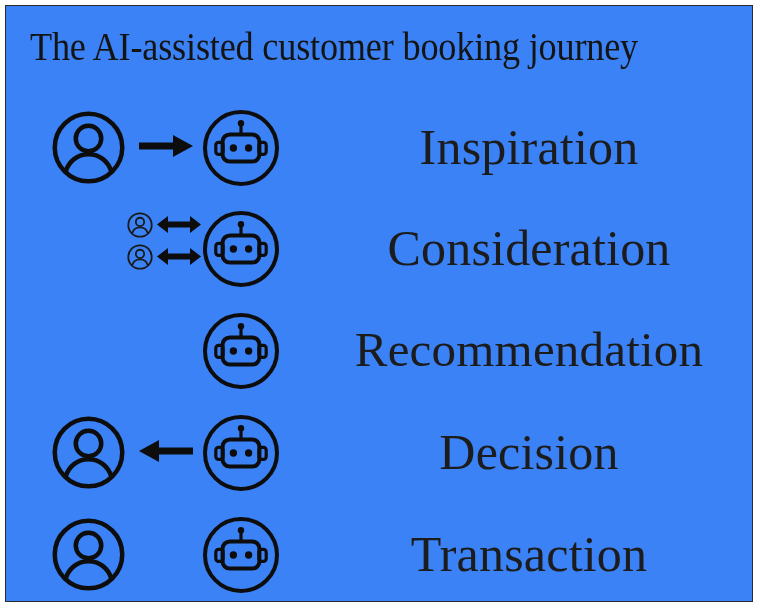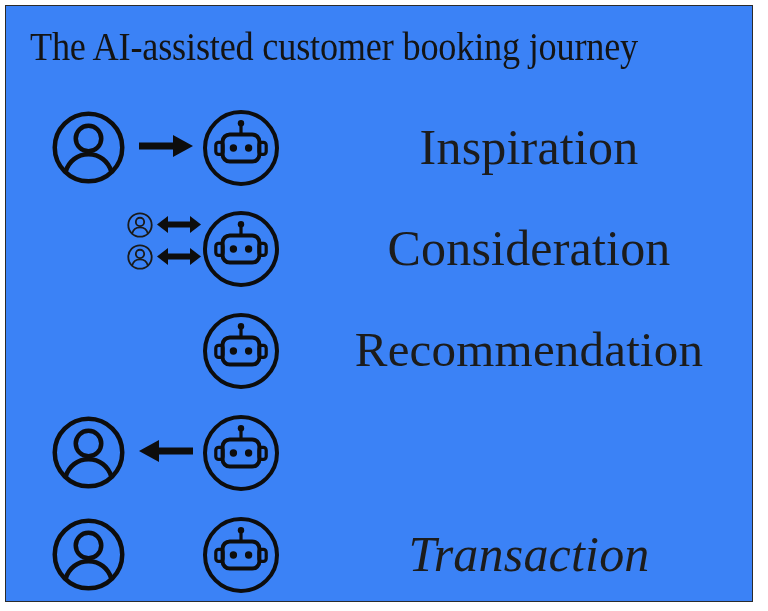--- a/index.html
+++ b/index.html
@@ -52,21 +52,21 @@
   .journey-row {
     position: absolute;
     left: 0;
     width: 746px;
     height: 101px;
   }
   .journey-row.row-0 { top: 0px; }
   .journey-row.row-1 { top: 101px; }
   .journey-row.row-2 { top: 203px; }
   .journey-row.row-3 { top: 305px; }
-  .journey-row.row-4 { top: 407px; font-style: italic; }
+  .journey-row.row-4 { top: 407px; }
 
   
   .icon-stage {
     position: absolute;
     left: 18px;
     top: 0;
     width: 290px;
     height: 101px;
   }
 
@@ -262,20 +262,21 @@
             <circle cx="50" cy="19" r="4" fill="#0d0d0d"></circle>
             <rect x="27" y="33" width="46" height="34" rx="9" ry="9" fill="none" stroke="#0d0d0d" stroke-width="5"></rect>
             <rect x="18.5" y="43" width="9" height="15" rx="3.5" ry="3.5" fill="none" stroke="#0d0d0d" stroke-width="4"></rect>
             <rect x="72.5" y="43" width="9" height="15" rx="3.5" ry="3.5" fill="none" stroke="#0d0d0d" stroke-width="4"></rect>
             <circle cx="40.5" cy="50" r="4.6" fill="#0d0d0d"></circle>
             <circle cx="59.5" cy="50" r="4.6" fill="#0d0d0d"></circle>
           </svg>
         </div>
 
       </div>
+      <div class="stage-label">Decision</div>
     </div>
 
     <div class="journey-row row-4">
       <div class="icon-stage">
 
         <div class="person-big">
           <svg class="icon-svg" viewBox="0 0 100 100">
             <circle cx="50" cy="50" r="45" fill="none" stroke="#0d0d0d" stroke-width="6"></circle>
             <circle cx="50" cy="38" r="17" fill="none" stroke="#0d0d0d" stroke-width="6"></circle>
             <path d="M19.5 82.5 A31.5 31.5 0 0 1 80.5 82.5" fill="none" stroke="#0d0d0d" stroke-width="6" stroke-linecap="round"></path>

